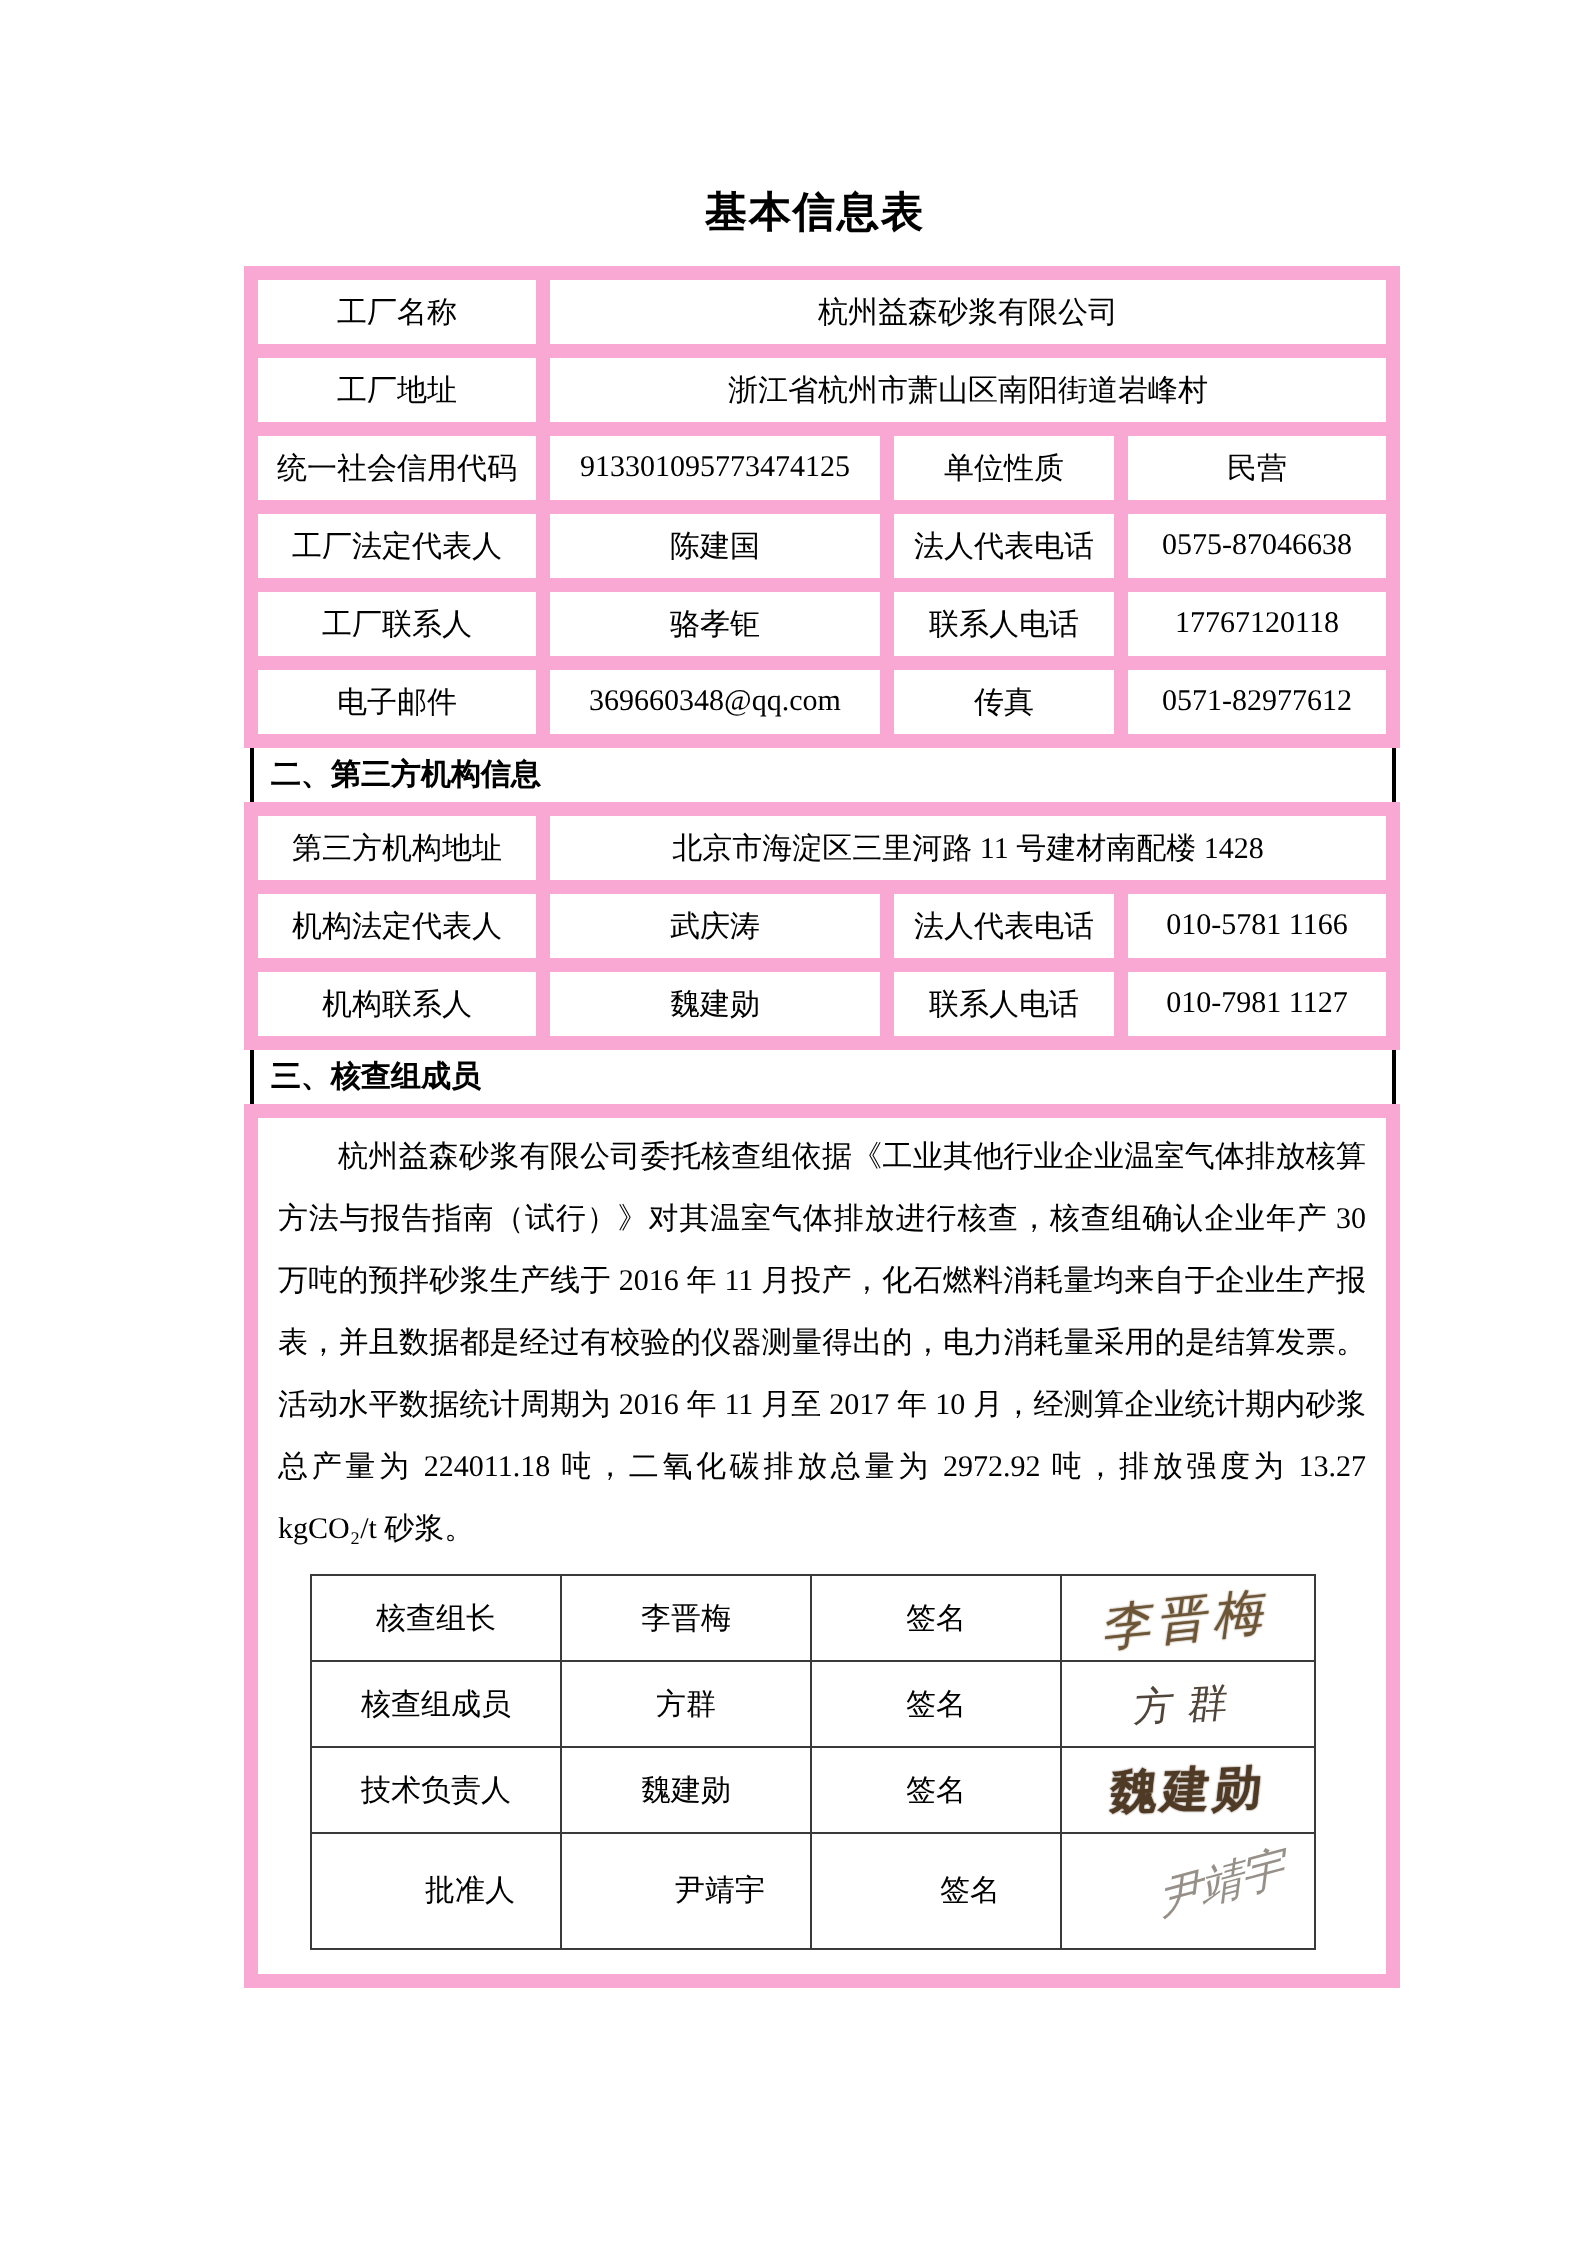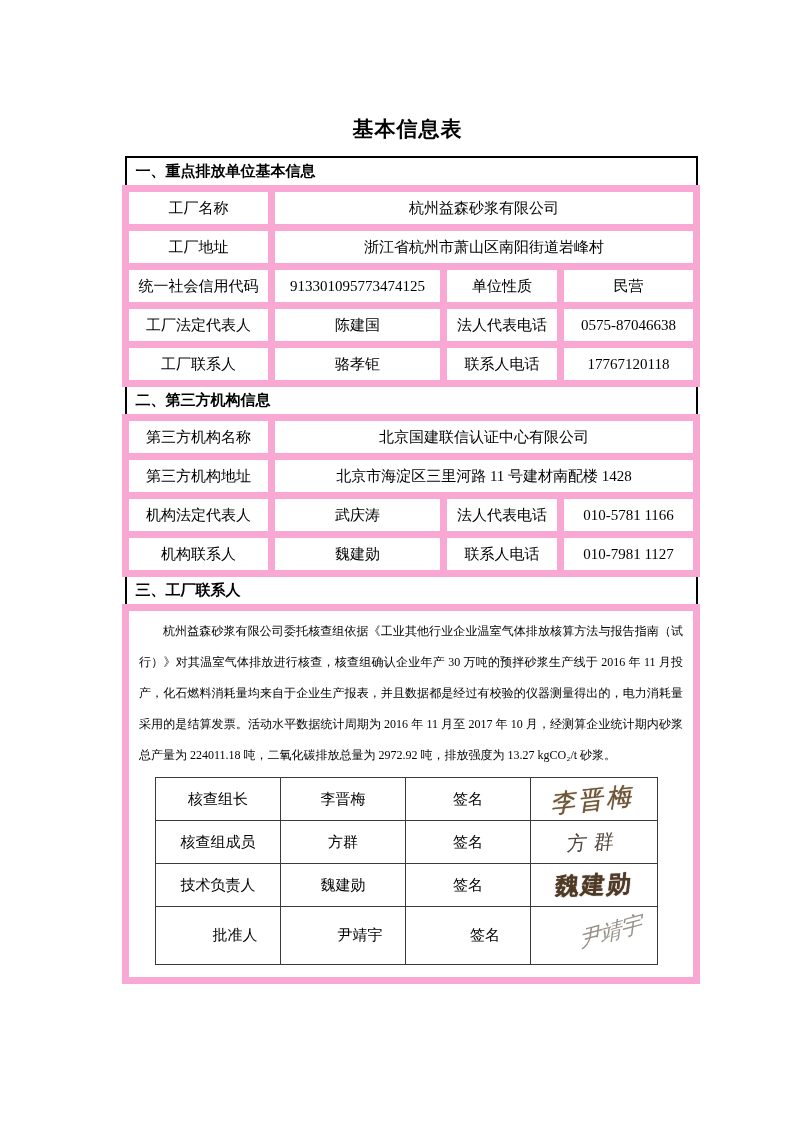--- a/index.html
+++ b/index.html
@@ -5,21 +5,21 @@
   html,body{margin:0;padding:0;}
   body{
     width:793px;height:1122px;
     background:#ffffff;
     font-family:"Liberation Serif","DejaVu Serif",serif;
     color:#000;
     position:relative;
   }
   .page{
     position:absolute;
-    left:122px; top:115px;
+    left:122px; top:92px;
     width:571px;
   }
   .doc-title{
     font-size:21px;
     font-weight:bold;
     text-align:center;
     margin:0 0 13px 0;
     letter-spacing:1px;
   }
   table.main{
@@ -47,21 +47,21 @@
   }
   td.content-cell{
     padding:0 !important;
     text-align:left !important;
     height:auto !important;
     vertical-align:top;
   }
   .conclusion{
     margin:5px 0 6px 0;
     padding:0 10px;
-    font-size:12px;
+    font-size:15px;
     line-height:31px;
     text-align:justify;
     text-indent:2em;
   }
   table.sign{
     border-collapse:collapse;
     table-layout:fixed;
     width:502px;
     margin:2px 0 12px 26px;
   }
@@ -92,23 +92,20 @@
 
   <table class="main">
     <colgroup>
       <col style="width:146px">
         <col style="width:172px">
         <col style="width:117px">
         <col style="width:136px">
     </colgroup>
 
     <tbody>
-        <tr class="sec">
-      <td colspan="4">一、重点排放单位基本信息</td>
-    </tr>
     <tr>
       <td>工厂名称</td>
       <td colspan="3">杭州益森砂浆有限公司</td>
     </tr>
     <tr>
       <td>工厂地址</td>
       <td colspan="3">浙江省杭州市萧山区南阳街道岩峰村</td>
     </tr>
     <tr>
       <td>统一社会信用代码</td>
@@ -121,47 +118,49 @@
       <td>陈建国</td>
       <td>法人代表电话</td>
       <td>0575-87046638</td>
     </tr>
     <tr>
       <td>工厂联系人</td>
       <td>骆孝钜</td>
       <td>联系人电话</td>
       <td>17767120118</td>
     </tr>
+    <tr>
+      <td>电子邮件</td>
+      <td>369660348@qq.com</td>
+      <td>传真</td>
+      <td>0571-82977612</td>
+    </tr>
 
     <tr class="sec">
       <td colspan="4">二、第三方机构信息</td>
-    </tr>
-    <tr>
-      <td>第三方机构名称</td>
-      <td colspan="3">北京国建联信认证中心有限公司</td>
     </tr>
     <tr>
       <td>第三方机构地址</td>
       <td colspan="3">北京市海淀区三里河路 11 号建材南配楼 1428</td>
     </tr>
     <tr>
       <td>机构法定代表人</td>
       <td>武庆涛</td>
       <td>法人代表电话</td>
       <td>010-5781 1166</td>
     </tr>
     <tr>
       <td>机构联系人</td>
       <td>魏建勋</td>
       <td>联系人电话</td>
       <td>010-7981 1127</td>
     </tr>
 
     <tr class="sec">
-      <td colspan="4">三、工厂联系人</td>
+      <td colspan="4">三、核查组成员</td>
     </tr>
     <tr>
       <td colspan="4" class="content-cell">
         <p class="conclusion">杭州益森砂浆有限公司委托核查组依据《工业其他行业企业温室气体排放核算方法与报告指南（试行）》对其温室气体排放进行核查，核查组确认企业年产 30 万吨的预拌砂浆生产线于 2016 年 11 月投产，化石燃料消耗量均来自于企业生产报表，并且数据都是经过有校验的仪器测量得出的，电力消耗量采用的是结算发票。活动水平数据统计周期为 2016 年 11 月至 2017 年 10 月，经测算企业统计期内砂浆总产量为 224011.18 吨，二氧化碳排放总量为 2972.92 吨，排放强度为 13.27  kgCO₂/t 砂浆。</p>
 
         <table class="sign">
           <colgroup>
             <col style="width:125px">
                 <col style="width:125px">
                 <col style="width:125px">

